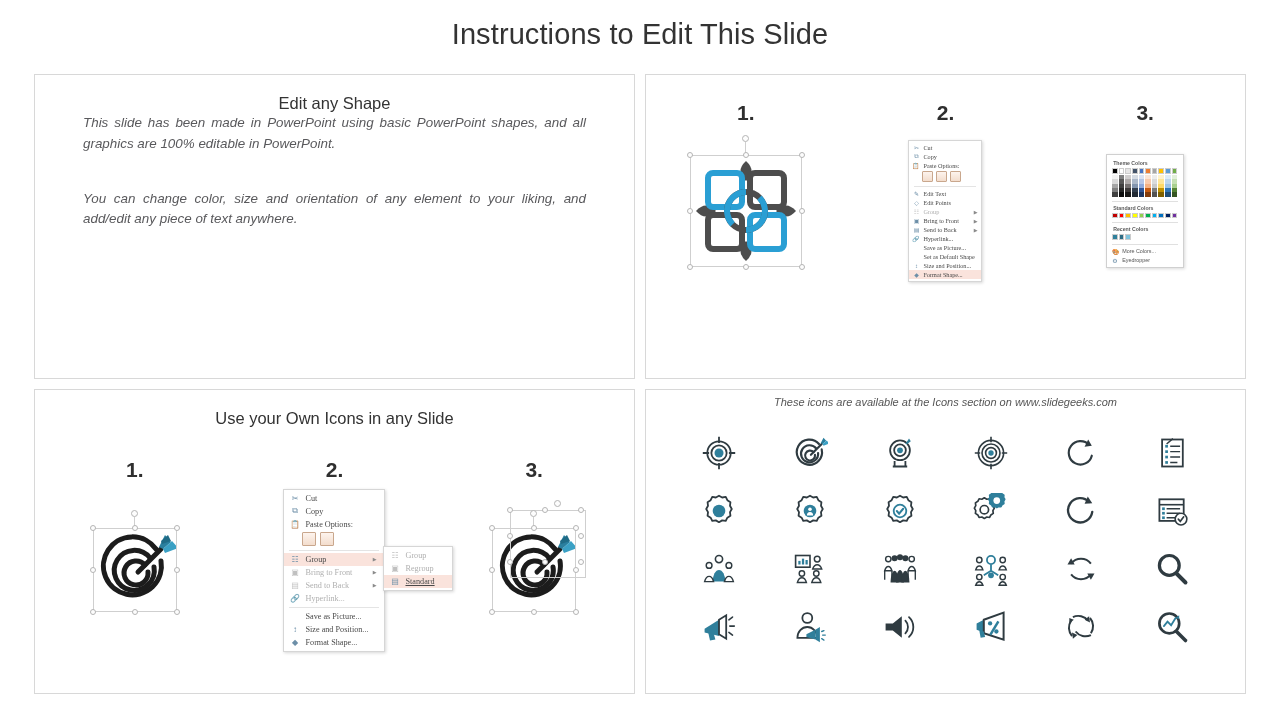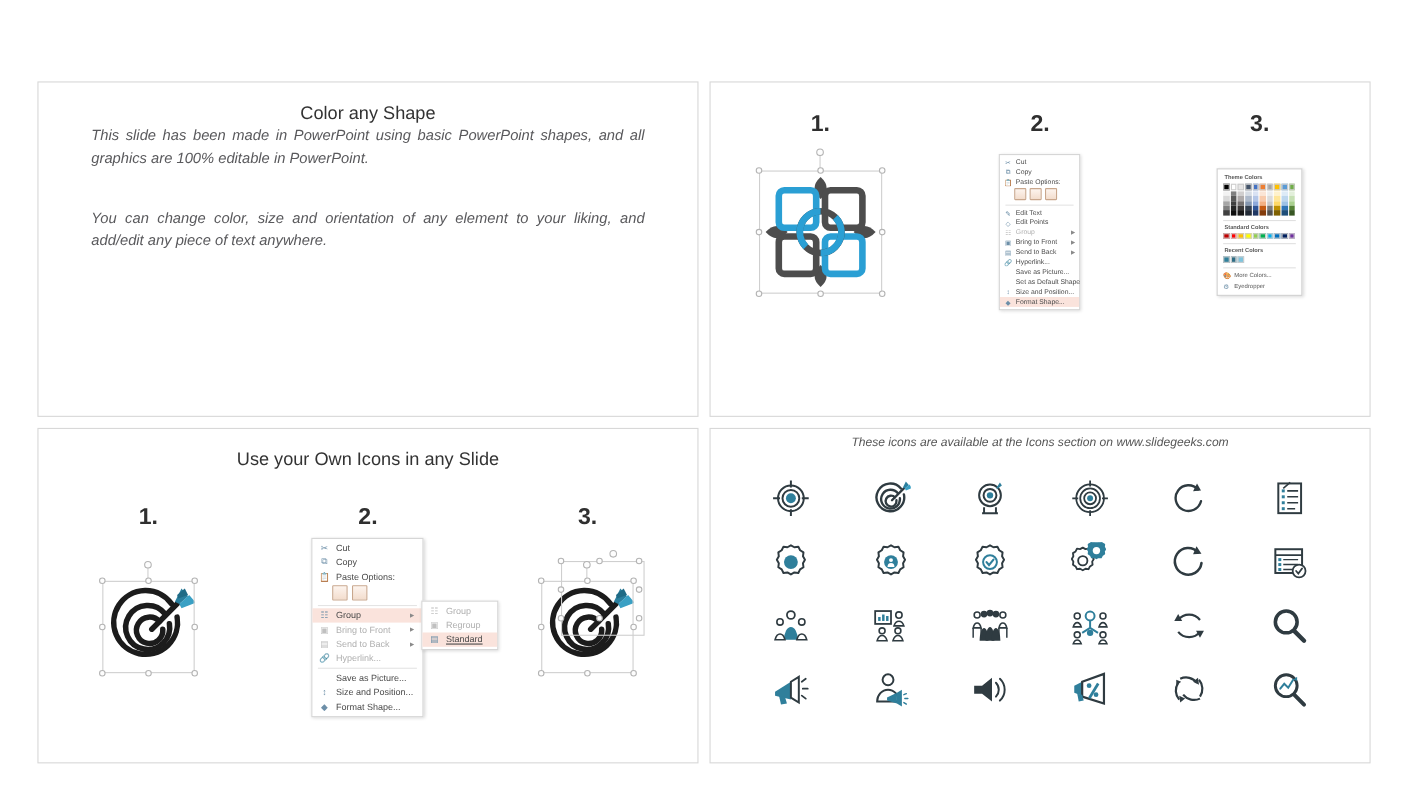--- a/index.html
+++ b/index.html
@@ -151,21 +151,21 @@
   .ctx-row.wide { padding-right: 14px; }
   .ctx-ico {
     width: 8px;
     flex: 0 0 8px;
     display: flex;
     align-items: center;
     justify-content: center;
     color: #6d8fa8;
     font-size: 6px;
   }
-  .ctx-lbl { padding-left: 3px; }
+  .ctx-lbl { padding-left: 3px; font-family: Liberation Serif, serif; }
   .ctx-row.dim { color: #b0b0b0; }
   .ctx-row.dim .ctx-ico { color: #c0c0c0; }
   .ctx-row.hl { background: #fae3dc; }
   .ctx-sep {
     height: 1px;
     background: #e4e4e4;
     margin: 2px 5px;
   }
   .ctx-arrow {
     margin-left: auto;
@@ -257,25 +257,26 @@
     justify-content: center;
     height: 58px;
   }
   .icon-cell svg { display: block; }
 </style>
 </head>
 <body>
 
 <div class="slide">
 
+  <div class="slide-title">Instructions to Edit This Slide</div>
 
   <div class="grid">
 
     <div class="panel">
-      <div class="panel-title">Color any Shape</div>
+      <div class="panel-title">Edit any Shape</div>
       <div class="body-copy p1">This slide has been made in PowerPoint using basic PowerPoint shapes, and all graphics are 100% editable in PowerPoint.</div>
       <div class="body-copy p2">You can change color, size and orientation of any element to your liking, and add/edit any piece of text anywhere.</div>
     </div>
 
     <div class="panel">
 
       <div class="steps">
         <div class="step-num">1.</div>
         <div class="step-num">2.</div>
         <div class="step-num">3.</div>

